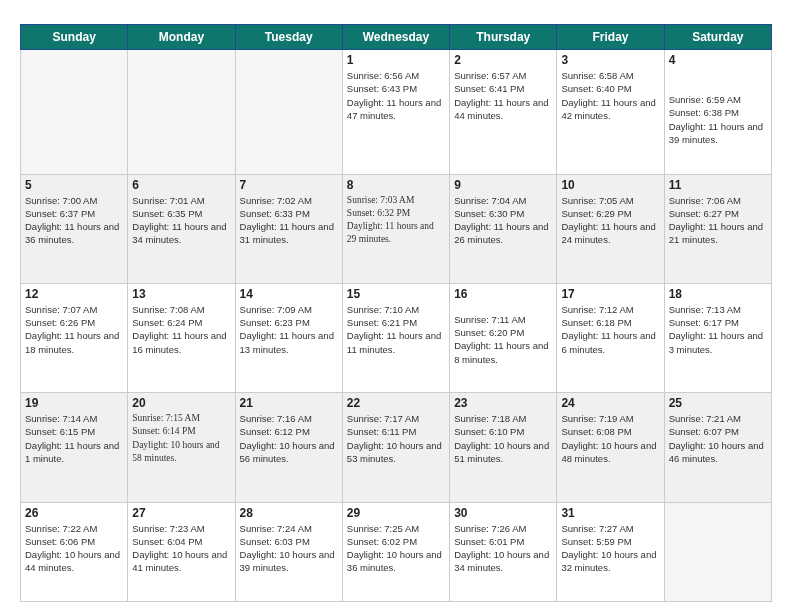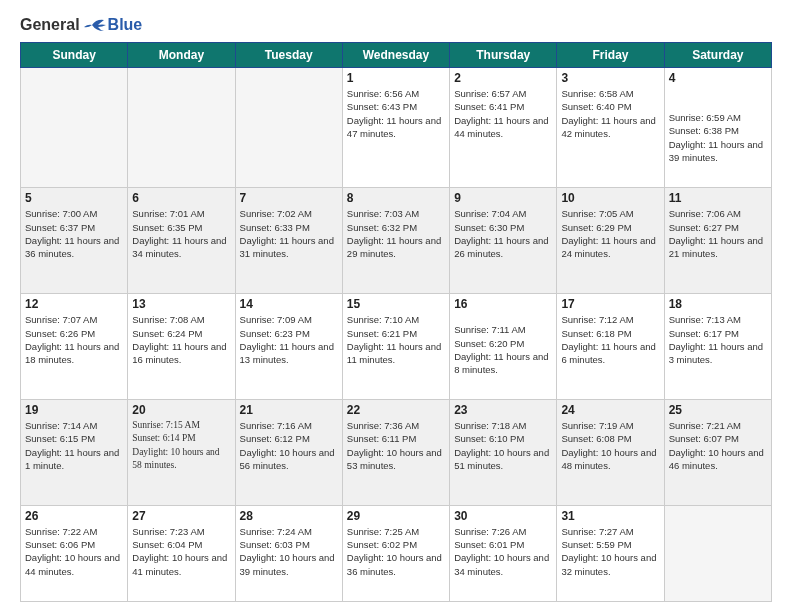--- a/index.html
+++ b/index.html
@@ -106,30 +106,20 @@
     }
     .row-shaded td {
       background: #f0f0f0;
     }
   </style>
 </head>
 <body>
 
 <div class="page">
   <div class="header">
-    <div class="logo">
-      <div class="logo-text">
-        <span class="logo-general">General</span>
-        <svg class="logo-bird" viewBox="0 0 22 16">
-          <path d="M8 8 Q12 2 20 3 Q16 6 14 8 Q18 7 22 8 Q18 10 14 10 Q16 13 20 14 Q12 14 8 8Z" fill="#2a5caa"></path>
-          <path d="M0 10 Q4 7 8 8 Q4 11 0 10Z" fill="#2a5caa"></path>
-        </svg>
-        <span class="logo-blue">Blue</span>
-      </div>
-    </div>
     <div class="title-area">
     </div>
   </div>
 
   <table class="calendar" id="calendar-table">
     <thead>
       <tr id="header-row">
           <th>Sunday</th>
           <th>Monday</th>
           <th>Tuesday</th>
@@ -183,21 +173,21 @@
 Daylight: 11 hours and 34 minutes.</div>
           </td>
           <td>
             <span class="day-num">7</span>
             <div class="day-info" style="white-space: pre-line;">Sunrise: 7:02 AM
 Sunset: 6:33 PM
 Daylight: 11 hours and 31 minutes.</div>
           </td>
           <td>
             <span class="day-num">8</span>
-            <div class="day-info" style="white-space: pre-line;">Sunrise: 7:03 AM
+            <div class="day-info" style="white-space: pre-line; font-family: Liberation Serif, serif;">Sunrise: 7:03 AM
 Sunset: 6:32 PM
 Daylight: 11 hours and 29 minutes.</div>
           </td>
           <td>
             <span class="day-num">9</span>
             <div class="day-info" style="white-space: pre-line;">Sunrise: 7:04 AM
 Sunset: 6:30 PM
 Daylight: 11 hours and 26 minutes.</div>
           </td>
           <td>
@@ -271,21 +261,21 @@
 Daylight: 10 hours and 58 minutes.</div>
           </td>
           <td>
             <span class="day-num">21</span>
             <div class="day-info" style="white-space: pre-line;">Sunrise: 7:16 AM
 Sunset: 6:12 PM
 Daylight: 10 hours and 56 minutes.</div>
           </td>
           <td>
             <span class="day-num">22</span>
-            <div class="day-info" style="white-space: pre-line;">Sunrise: 7:36 AM
+            <div class="day-info" style="white-space: pre-line;">Sunrise: 7:17 AM
 Sunset: 6:11 PM
 Daylight: 10 hours and 53 minutes.</div>
           </td>
           <td>
             <span class="day-num">23</span>
             <div class="day-info" style="white-space: pre-line;">Sunrise: 7:18 AM
 Sunset: 6:10 PM
 Daylight: 10 hours and 51 minutes.</div>
           </td>
           <td>

